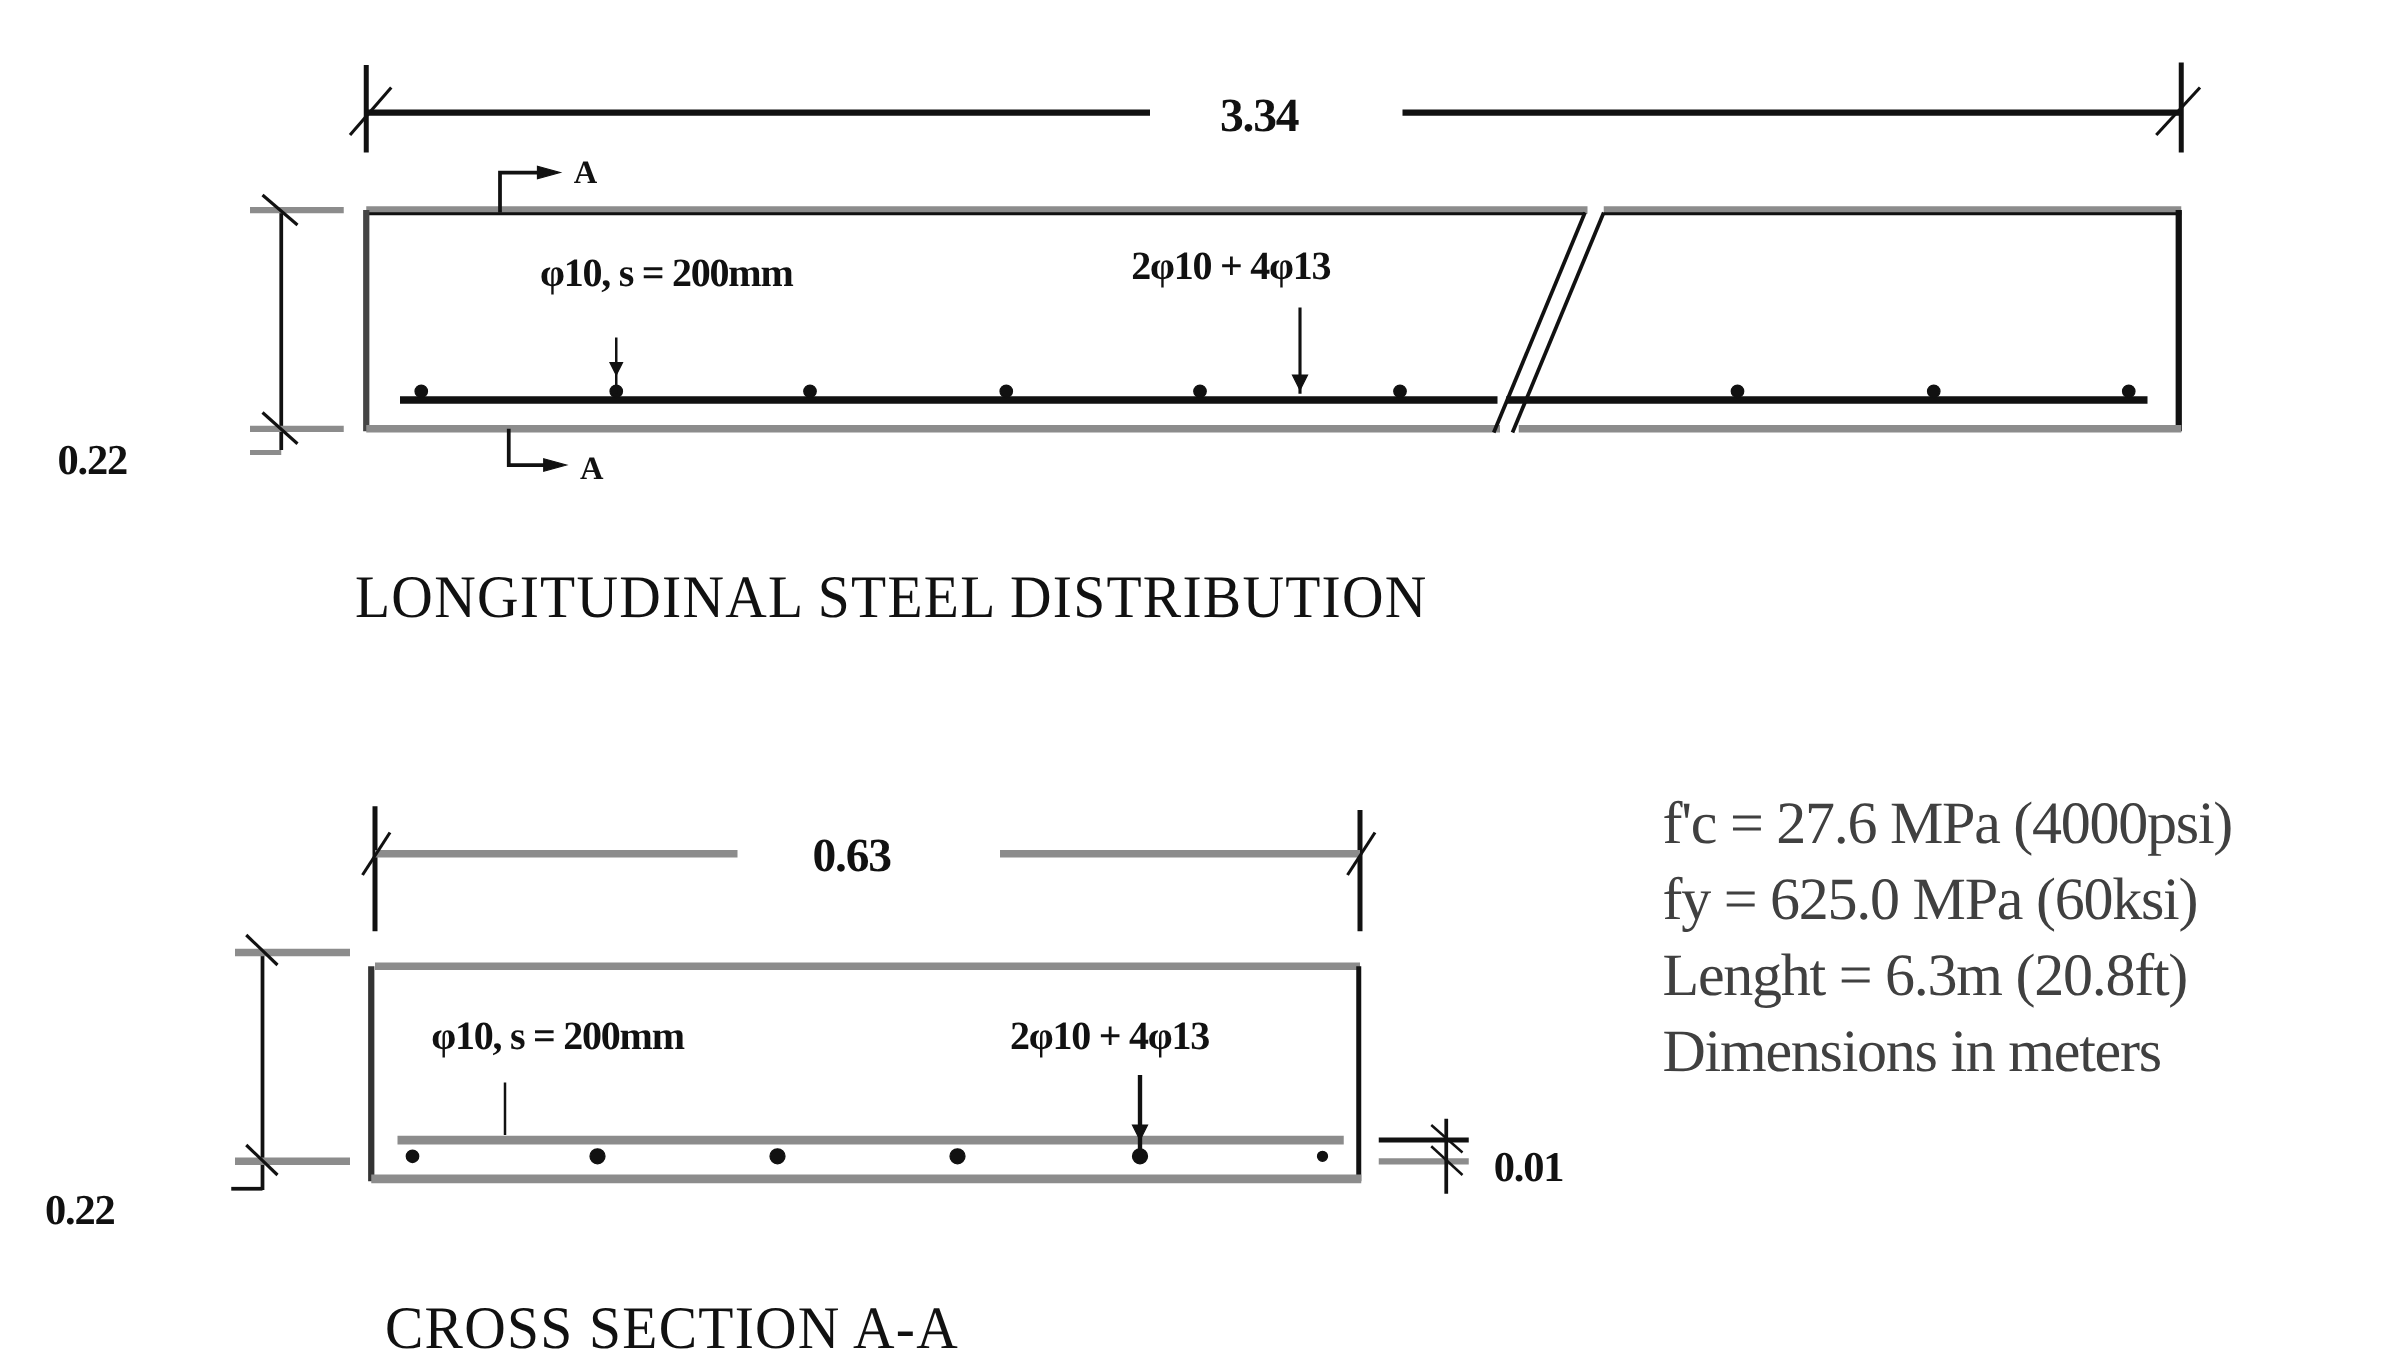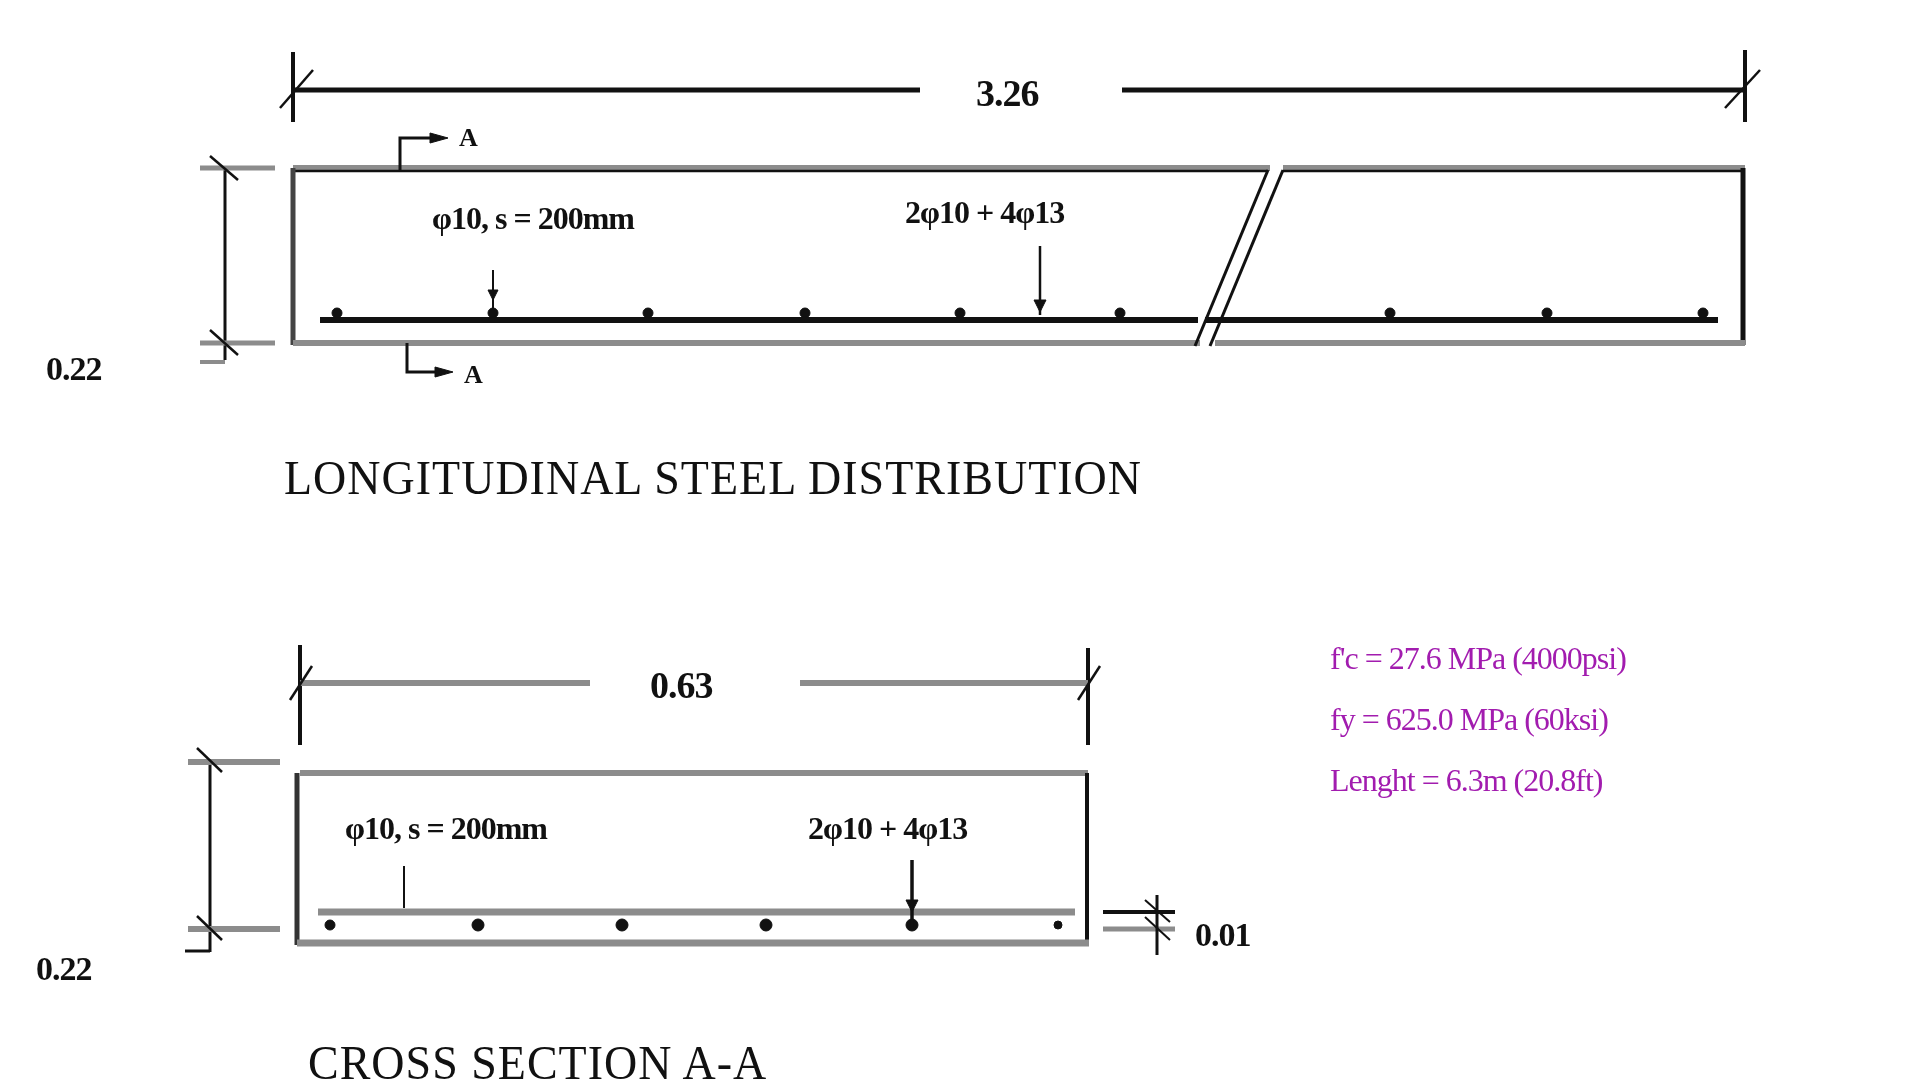--- a/index.html
+++ b/index.html
@@ -4,22 +4,22 @@
   <style>
     html, body { margin: 0; padding: 0; background: #ffffff; }
     body { width: 1920px; height: 1080px; position: relative; overflow: hidden;
            font-family: "Liberation Serif", "DejaVu Serif", serif; color: #111; }
     svg#drawing { position: absolute; left: 0; top: 0; }
     .lbl { position: absolute; white-space: nowrap; font-weight: bold; color: #111; line-height: 1; }
     .dim { font-size: 38px; letter-spacing: -1px; }
     .rebar { font-size: 32px; letter-spacing: -1px; }
     .sec { font-size: 26px; }
     .title { font-size: 46px; font-weight: normal; letter-spacing: 1px; transform: scaleY(1.05); }
-    .notes { position: absolute; left: 1330px; top: 628px; font-size: 32px; line-height: 61px;
-             letter-spacing: -1px; color: #a21caf; }
+    .notes { position: absolute; left: 1330px; top: 628px; font-size: 48px; line-height: 61px;
+             letter-spacing: -1px; color: #404040; }
     .notes div { white-space: nowrap; }
   </style>
 </head>
 <body>
 
 <svg id="drawing" width="1920" height="1080" viewBox="0 0 1920 1080">
 
   <g stroke="#111" fill="none">
     <line x1="293" y1="52" x2="293" y2="122" stroke-width="4"></line>
     <line x1="1745" y1="50" x2="1745" y2="122" stroke-width="4"></line>
@@ -127,32 +127,33 @@
 
   <g stroke="#111" fill="none">
     <line x1="1103" y1="912" x2="1175" y2="912" stroke-width="4"></line>
     <line x1="1103" y1="929" x2="1175" y2="929" stroke="#8c8c8c" stroke-width="5"></line>
     <line x1="1157" y1="895" x2="1157" y2="955" stroke-width="3"></line>
     <line x1="1145" y1="900" x2="1170" y2="922" stroke-width="2"></line>
     <line x1="1145" y1="917" x2="1170" y2="940" stroke-width="2"></line>
   </g>
 </svg>
 
-<div class="lbl dim" style="left:976px; top:74px;">3.26</div>
+<div class="lbl dim" style="left:976px; top:74px;">3.34</div>
 <div class="lbl sec" style="left:459px; top:125px;">A</div>
 <div class="lbl sec" style="left:464px; top:362px;">A</div>
 <div class="lbl rebar" style="left:432px; top:202px;">φ10, s = 200mm</div>
 <div class="lbl rebar" style="left:905px; top:196px;">2φ10 + 4φ13</div>
 <div class="lbl dim" style="left:46px; top:352px; font-size:34px;">0.22</div>
 <div class="lbl title" style="left:284px; top:455px;">LONGITUDINAL STEEL DISTRIBUTION</div>
 
 <div class="lbl dim" style="left:650px; top:666px;">0.63</div>
 <div class="lbl rebar" style="left:345px; top:812px;">φ10, s = 200mm</div>
 <div class="lbl rebar" style="left:808px; top:812px;">2φ10 + 4φ13</div>
 <div class="lbl dim" style="left:36px; top:952px; font-size:34px;">0.22</div>
 <div class="lbl dim" style="left:1195px; top:918px; font-size:34px;">0.01</div>
 <div class="lbl title" style="left:308px; top:1040px;">CROSS SECTION A-A</div>
 
 <div class="notes">
   <div>f'c = 27.6 MPa (4000psi)</div>
   <div>fy = 625.0 MPa (60ksi)</div>
   <div>Lenght = 6.3m (20.8ft)</div>
+  <div>Dimensions in meters</div>
 </div>
 
 </body></html>

